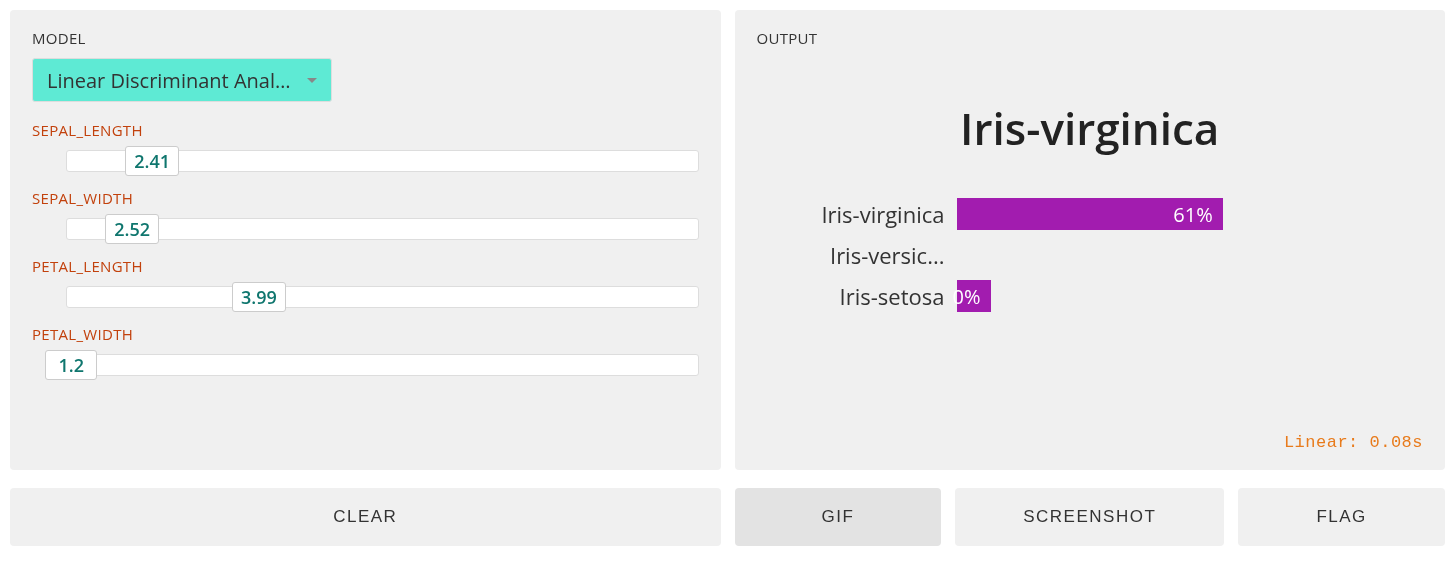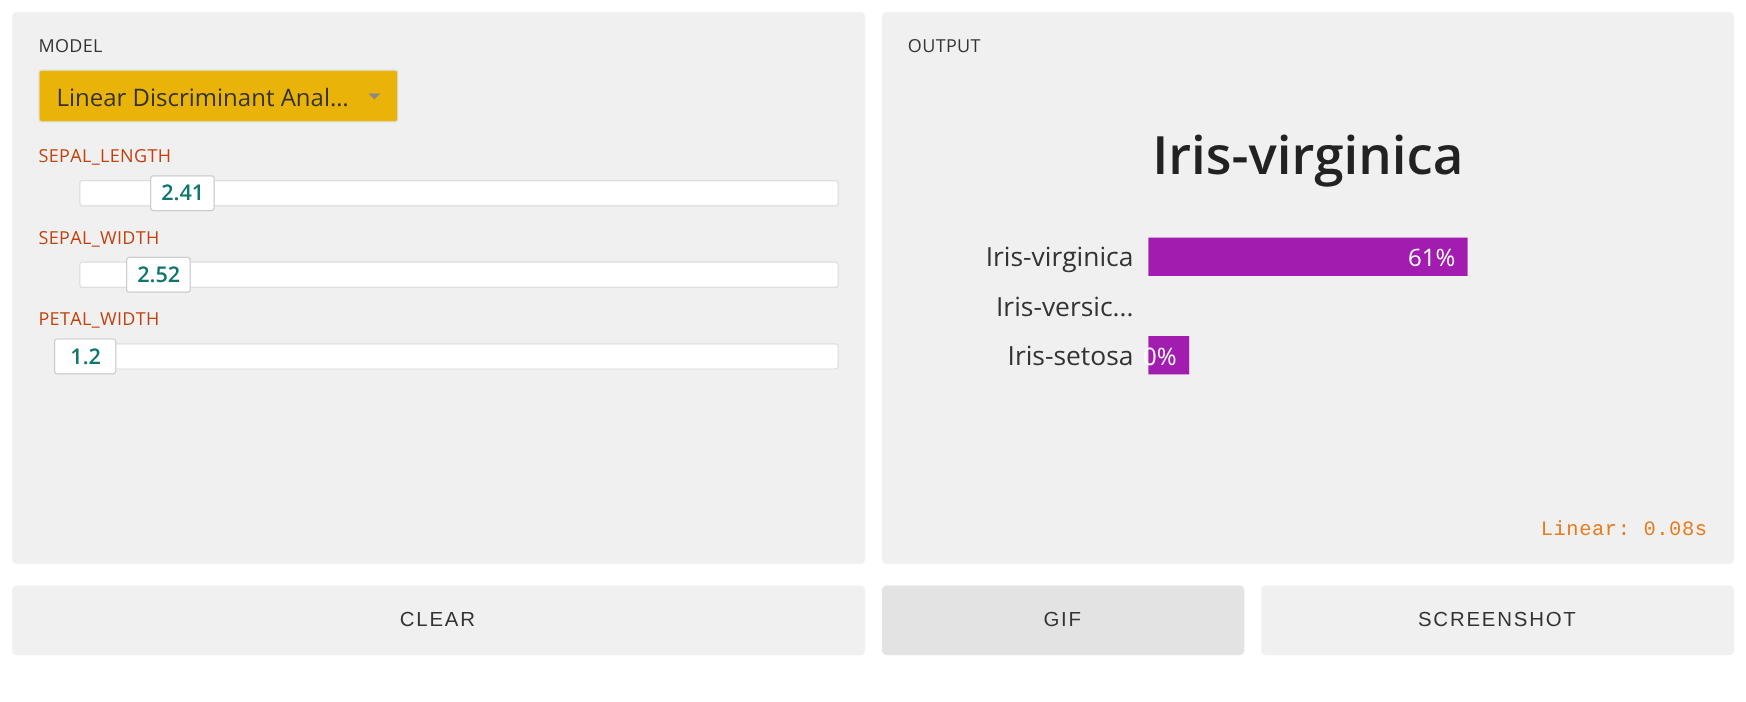--- a/index.html
+++ b/index.html
@@ -4,21 +4,21 @@
 <style>
   * { box-sizing: border-box; margin: 0; padding: 0; }
   body { font-family: -apple-system, BlinkMacSystemFont, "Segoe UI", "Open Sans", sans-serif; background: #fff; padding: 10px; width: 1455px; }
   .container { display: flex; gap: 14px; }
   .panel { flex: 1; background: #f0f0f0; border-radius: 4px; padding: 18px 22px; }
   .panel-left { min-height: 460px; }
   .panel-right { min-height: 460px; display: flex; flex-direction: column; }
 
   .section-label { font-size: 15px; font-weight: 400; letter-spacing: 0.3px; color: #333; margin-bottom: 10px; }
 
-  .dropdown { position: relative; background: #eab308; border: 1px solid #ddd; border-radius: 3px; height: 44px; display: flex; align-items: center; padding: 0 14px; width: 300px; margin-bottom: 18px; cursor: pointer; }
+  .dropdown { position: relative; background: #5eead4; border: 1px solid #ddd; border-radius: 3px; height: 44px; display: flex; align-items: center; padding: 0 14px; width: 300px; margin-bottom: 18px; cursor: pointer; }
   .dropdown-text { font-size: 20px; color: #333; flex:1; white-space:nowrap; overflow:hidden; text-overflow:ellipsis; }
   .dropdown-caret { width: 0; height: 0; border-left: 5px solid transparent; border-right: 5px solid transparent; border-top: 5px solid #888; margin-left: 8px; }
 
   .slider-group { margin-top: 12px; }
   .slider-label { font-size: 15px; color: #c2410c; margin-bottom: 6px; letter-spacing: 0.3px;}
   .slider-row { position: relative; height: 30px; }
   .slider-track { position:absolute; left:34px; right:0; top:4px; height:22px; background:#fff; border:1px solid #ddd; border-radius:3px; }
   .slider-value-box { position:absolute; top:0; height:30px; min-width:52px; background:#fff; border:1px solid #ccc; border-radius:3px; display:flex; align-items:center; justify-content:center; font-size:18px; font-weight:600; color:#0f766e; padding:0 8px; }
 
   .output-title { font-size: 44px; font-weight: 600; color:#222; text-align:center; margin-top: 40px; margin-bottom: 40px; }
@@ -58,20 +58,27 @@
     </div>
         </div>
         <div class="slider-group">
     <div class="slider-label">SEPAL_WIDTH</div>
     <div class="slider-row">
       <div class="slider-track"></div>
       <div class="slider-value-box" style="left:calc(11% )">2.52</div>
     </div>
         </div>
         <div class="slider-group">
+    <div class="slider-label">PETAL_LENGTH</div>
+    <div class="slider-row">
+      <div class="slider-track"></div>
+      <div class="slider-value-box" style="left:calc(30% )">3.99</div>
+    </div>
+        </div>
+        <div class="slider-group">
     <div class="slider-label">PETAL_WIDTH</div>
     <div class="slider-row">
       <div class="slider-track"></div>
       <div class="slider-value-box" style="left:calc(2% )">1.2</div>
     </div>
         </div>
       </div>
   </div>
 
   <div class="panel panel-right">
@@ -100,14 +107,15 @@
   </div>
 </div>
 
 <div class="button-row">
   <div class="btn-group-left">
     <button class="btn btn-full">CLEAR</button>
   </div>
   <div class="btn-group-right">
     <button class="btn btn-darker" style="flex:1">GIF</button>
     <button class="btn" style="flex:1.3">SCREENSHOT</button>
+    <button class="btn" style="flex:1">FLAG</button>
   </div>
 </div>
 
 </body></html>

